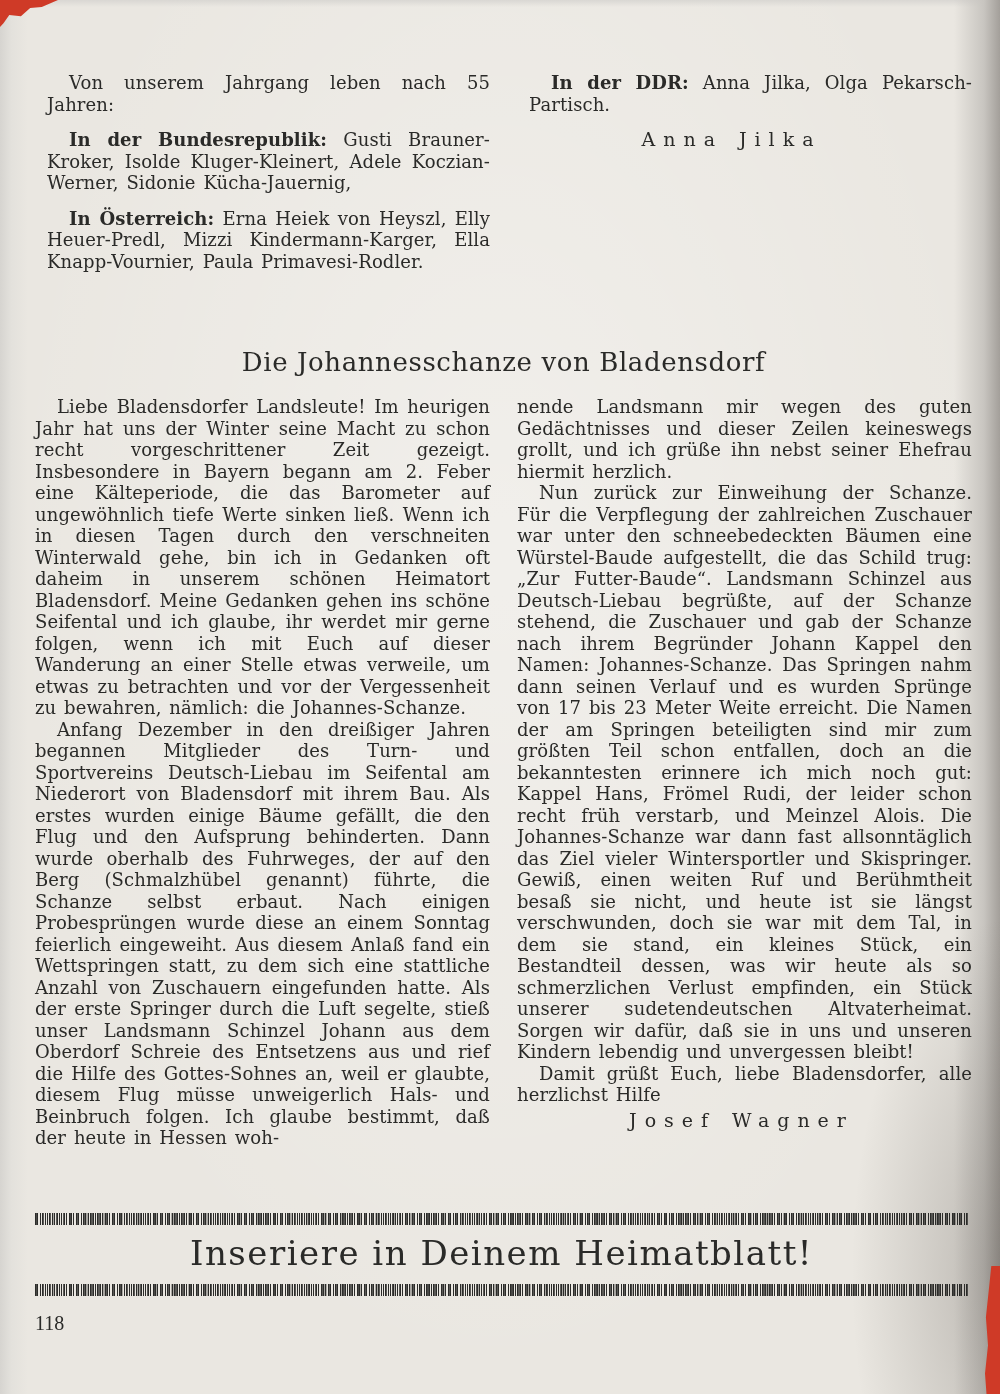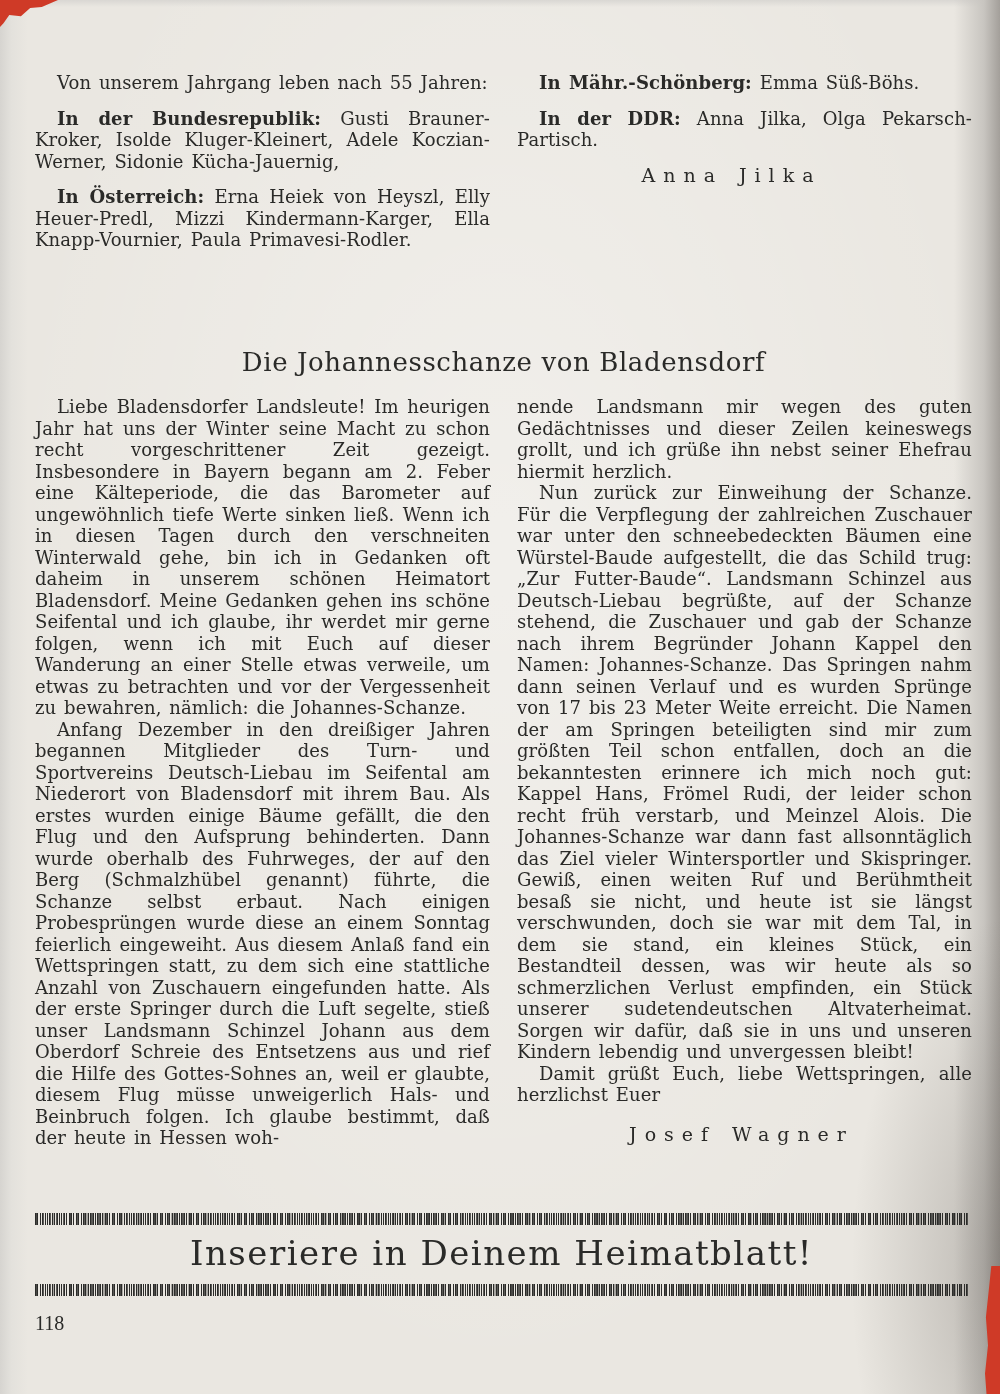--- a/index.html
+++ b/index.html
@@ -28,28 +28,28 @@
   .red-br{position:absolute;right:0;top:1266px;width:15px;height:128px;background:#cf3a27;
     clip-path:polygon(42% 0,100% 0,100% 100%,10% 100%,0 84%,20% 62%,6% 40%,26% 18%);}
 
   
   .two-col{position:absolute;left:35px;width:937px;display:flex;gap:27px;}
   .top-section{top:72px;}
   .article-cols{top:396px;}
   .col{width:455px;text-align:justify;font-size:18px;line-height:21.5px;
     word-spacing:2px;letter-spacing:.1px;}
   p{margin:0;}
-  .top-section p{margin-bottom:14px;}
+  .top-section p{margin-bottom:14px;margin-left:12px;}
   .indent{text-indent:22px;}
   .noindent{text-indent:0;}
   b{font-weight:700;}
 
   .sig{ text-align:center;letter-spacing:.42em;font-size:19px;margin-top:10px;}
   .sig-top{padding-right:26px;}
-  .sig-article{padding-right:6px;margin-top:18px;}
+  .sig-article{padding-right:6px;margin-top:4px;}
 
   .headline{position:absolute;top:347px;left:35px;width:937px;margin:0;
     text-align:center;font-size:26px;font-weight:400;letter-spacing:.6px;}
 
   .hatch{position:absolute;left:35px;width:933px;height:12px;
     background-image:
       repeating-linear-gradient(90deg,#2b2b29 0,#2b2b29 1px,rgba(0,0,0,0) 1px,rgba(0,0,0,0) 2.4px),
       repeating-linear-gradient(90deg,rgba(43,43,41,.75) 0,rgba(43,43,41,.75) 2px,rgba(0,0,0,0) 2px,rgba(0,0,0,0) 7px),
       repeating-linear-gradient(90deg,rgba(43,43,41,.35) 0,rgba(43,43,41,.35) 3px,rgba(0,0,0,0) 3px,rgba(0,0,0,0) 17px);}
   .hatch1{top:1213px;}
@@ -74,37 +74,36 @@
   <div class="red-tl"></div>
   <div class="red-br"></div>
 
   <div class="two-col top-section">
     <div class="col">
       <p class="indent">Von unserem Jahrgang leben nach 55 Jahren:</p>
       <p class="indent"><b>In der Bundesrepublik:</b> <span>Gusti Brauner-Kroker, Isolde Kluger-Kleinert, Adele Koczian-Werner, Sidonie Kücha-Jauernig,</span></p>
       <p class="indent"><b>In Österreich:</b> <span>Erna Heiek von Heyszl, Elly Heuer-Predl, Mizzi Kindermann-Karger, Ella Knapp-Vournier, Paula Primavesi-Rodler.</span></p>
     </div>
     <div class="col">
-      <p class="indent"><b>In Mähr.-Schönberg:</b> <span>Emma Süß-Böhs.</span></p>
       <p class="indent"><b>In der DDR:</b> <span>Anna Jilka, Olga Pekarsch-Partisch.</span></p>
       <div class="sig sig-top">Anna Jilka</div>
     </div>
   </div>
 
   <h1 class="headline">Die Johannesschanze von Bladensdorf</h1>
 
   <div class="two-col article-cols">
     <div class="col">
       <p class="indent">Liebe Bladensdorfer Landsleute! Im heurigen Jahr hat uns der Winter seine Macht zu schon recht vorgeschrittener Zeit gezeigt. Insbesondere in Bayern begann am 2. Feber eine Kälteperiode, die das Barometer auf ungewöhnlich tiefe Werte sinken ließ. Wenn ich in diesen Tagen durch den verschneiten Winterwald gehe, bin ich in Gedanken oft daheim in unserem schönen Heimatort Bladensdorf. Meine Gedanken gehen ins schöne Seifental und ich glaube, ihr werdet mir gerne folgen, wenn ich mit Euch auf dieser Wanderung an einer Stelle etwas verweile, um etwas zu betrachten und vor der Vergessenheit zu bewahren, nämlich: die Johannes-Schanze.</p>
       <p class="indent">Anfang Dezember in den dreißiger Jahren begannen Mitglieder des Turn- und Sportvereins Deutsch-Liebau im Seifental am Niederort von Bladensdorf mit ihrem Bau. Als erstes wurden einige Bäume gefällt, die den Flug und den Aufsprung behinderten. Dann wurde oberhalb des Fuhrweges, der auf den Berg (Schmalzhübel genannt) führte, die Schanze selbst erbaut. Nach einigen Probesprüngen wurde diese an einem Sonntag feierlich eingeweiht. Aus diesem Anlaß fand ein Wettspringen statt, zu dem sich eine stattliche Anzahl von Zuschauern eingefunden hatte. Als der erste Springer durch die Luft segelte, stieß unser Landsmann Schinzel Johann aus dem Oberdorf Schreie des Entsetzens aus und rief die Hilfe des Gottes-Sohnes an, weil er glaubte, diesem Flug müsse unweigerlich Hals- und Beinbruch folgen. Ich glaube bestimmt, daß der heute in Hessen woh-</p>
     </div>
     <div class="col">
       <p class="noindent">nende Landsmann mir wegen des guten Gedächtnisses und dieser Zeilen keineswegs grollt, und ich grüße ihn nebst seiner Ehefrau hiermit herzlich.</p>
       <p class="indent">Nun zurück zur Einweihung der Schanze. Für die Verpflegung der zahlreichen Zuschauer war unter den schneebedeckten Bäumen eine Würstel-Baude aufgestellt, die das Schild trug: „Zur Futter-Baude“. Landsmann Schinzel aus Deutsch-Liebau begrüßte, auf der Schanze stehend, die Zuschauer und gab der Schanze nach ihrem Begründer Johann Kappel den Namen: Johannes-Schanze. Das Springen nahm dann seinen Verlauf und es wurden Sprünge von 17 bis 23 Meter Weite erreicht. Die Namen der am Springen beteiligten sind mir zum größten Teil schon entfallen, doch an die bekanntesten erinnere ich mich noch gut: Kappel Hans, Frömel Rudi, der leider schon recht früh verstarb, und Meinzel Alois. Die Johannes-Schanze war dann fast allsonntäglich das Ziel vieler Wintersportler und Skispringer. Gewiß, einen weiten Ruf und Berühmtheit besaß sie nicht, und heute ist sie längst verschwunden, doch sie war mit dem Tal, in dem sie stand, ein kleines Stück, ein Bestandteil dessen, was wir heute als so schmerzlichen Verlust empfinden, ein Stück unserer sudetendeutschen Altvaterheimat. Sorgen wir dafür, daß sie in uns und unseren Kindern lebendig und unvergessen bleibt!</p>
-      <p class="indent">Damit grüßt Euch, liebe Wettspringen, alle herzlichst Euer</p>
+      <p class="indent">Damit grüßt Euch, liebe Bladensdorfer, alle herzlichst Hilfe</p>
       <div class="sig sig-article">Josef Wagner</div>
     </div>
   </div>
 
   <div class="hatch hatch1"></div>
   <div class="ad">Inseriere in Deinem Heimatblatt!</div>
   <div class="hatch hatch2"></div>
   <div class="pagenum">118</div>
 
 </div>

